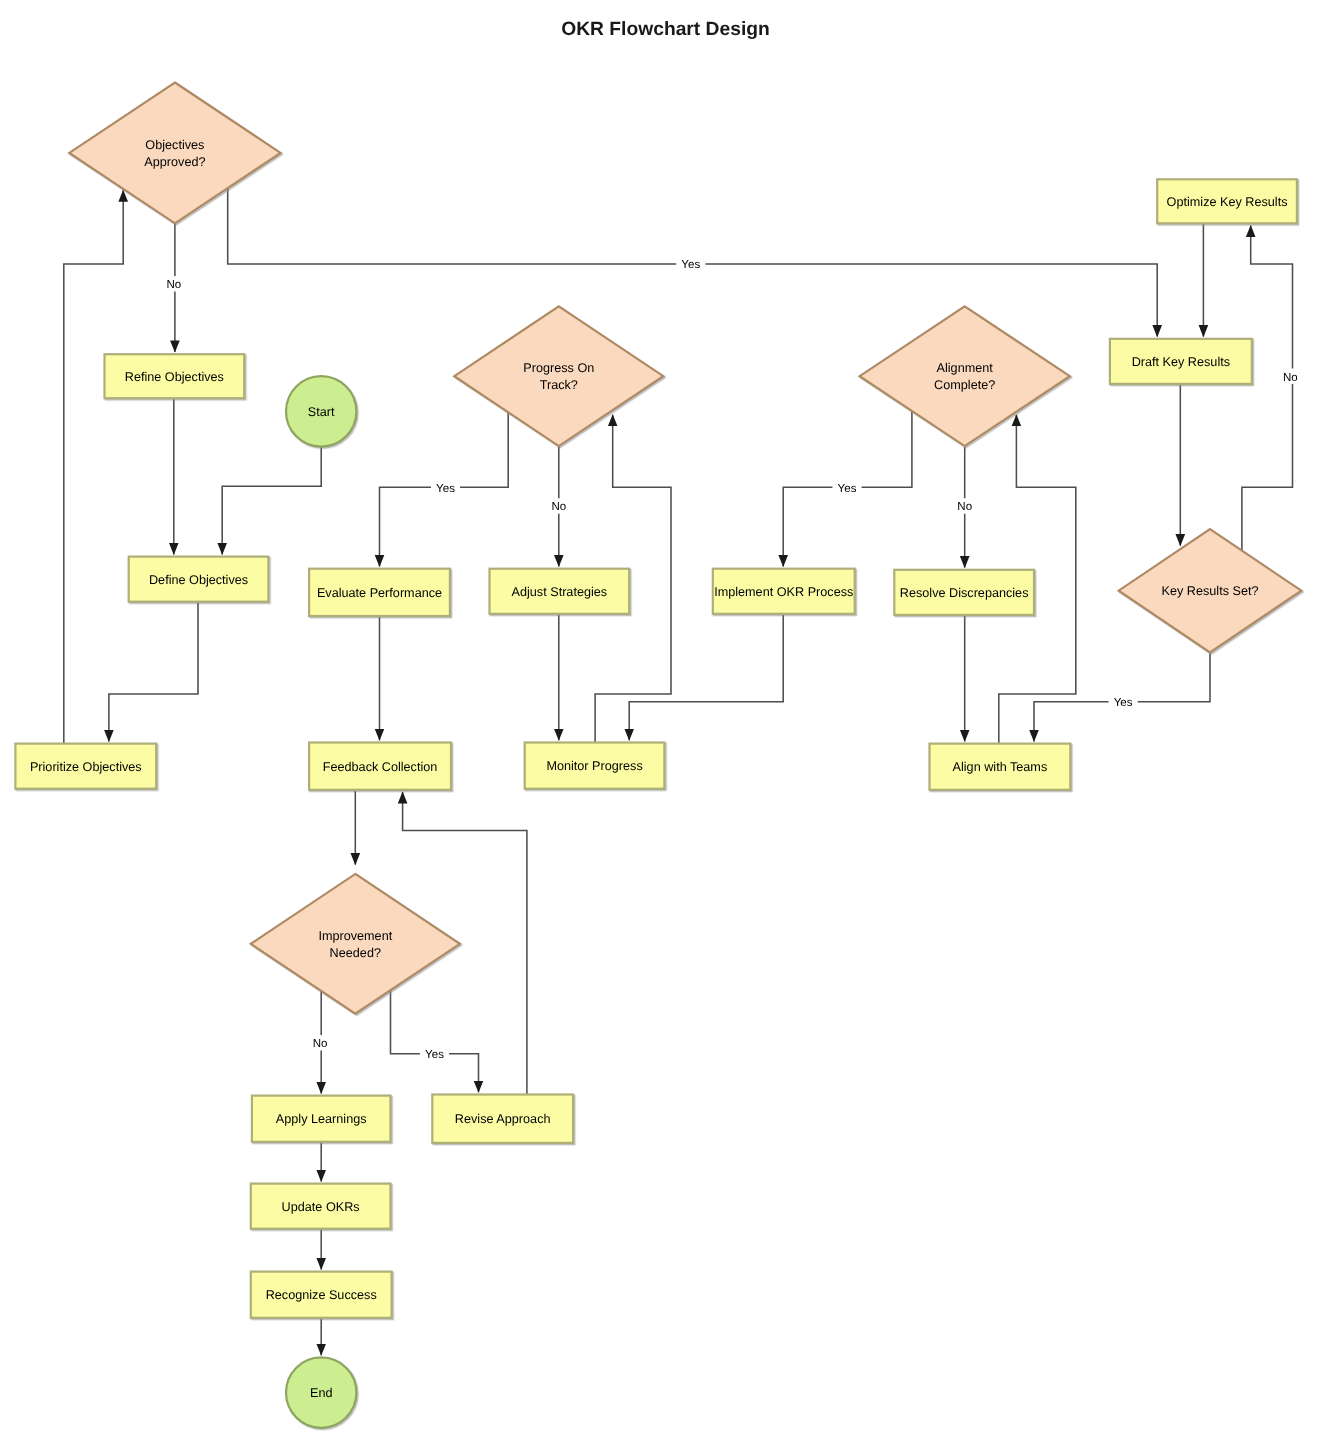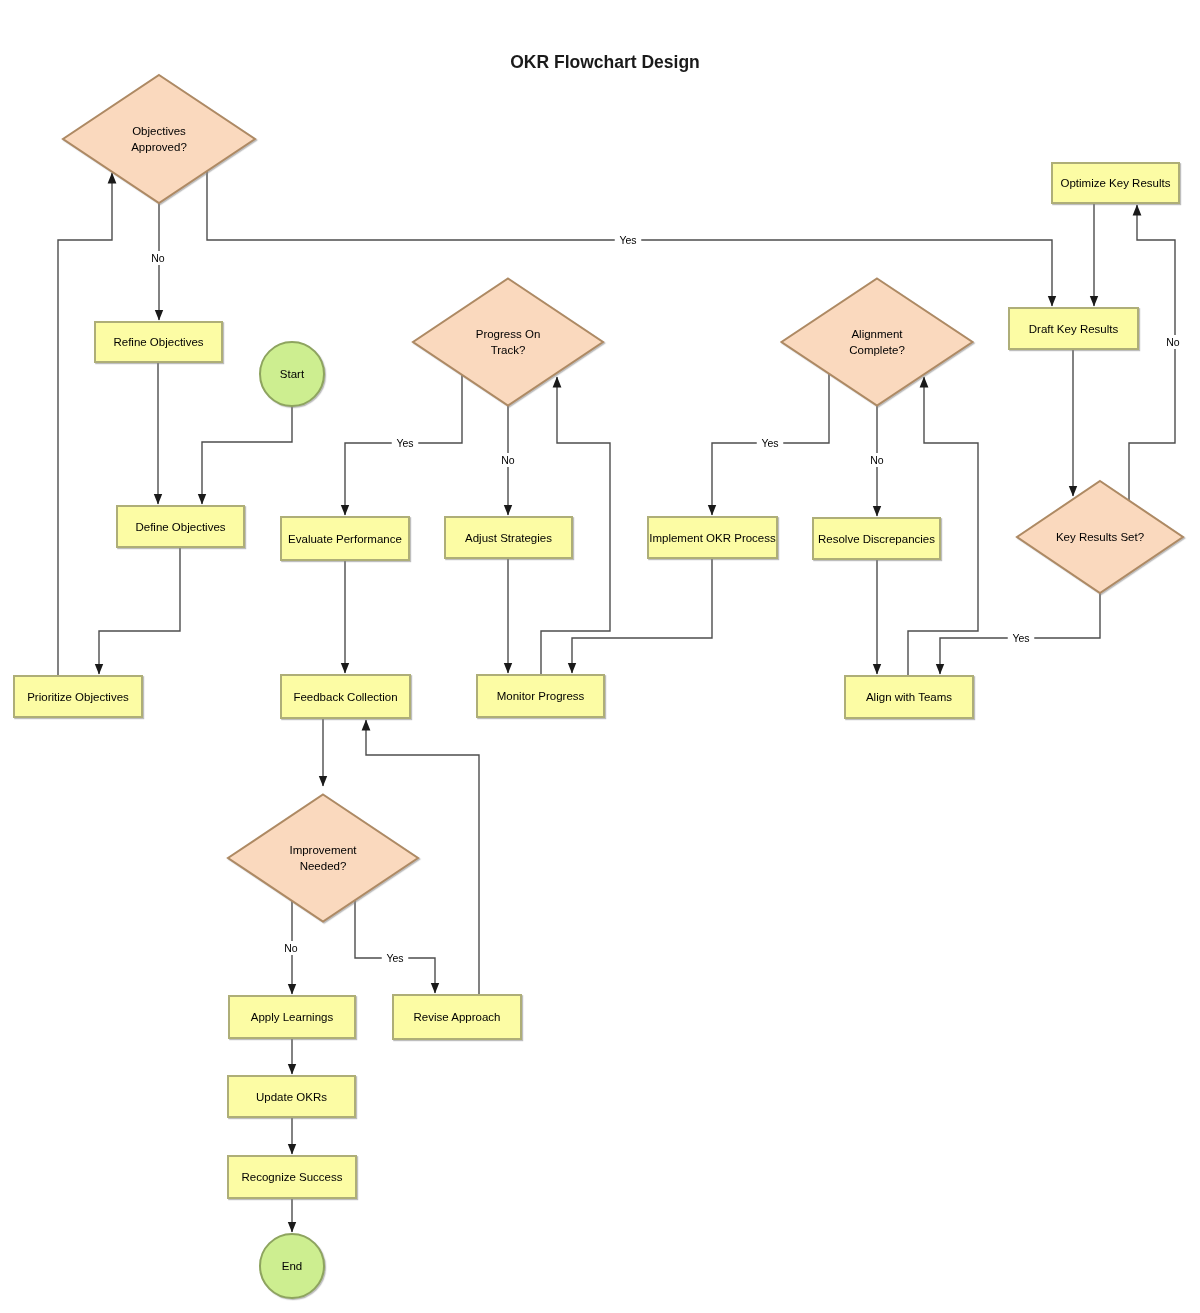--- a/index.html
+++ b/index.html
@@ -4,21 +4,21 @@
 <style>
   html,body{margin:0;padding:0;}
   body{
     width:1200px;height:1313px;position:relative;
     background:#ffffff;
     font-family:"Liberation Sans", sans-serif;
     overflow:hidden;
   }
   #diagram-title{
     position:absolute;top:16px;left:605px;transform:translateX(-50%);
-    font-size:17.5px;font-weight:bold;color:#1a1a1a;white-space:nowrap;margin-top:36px;
+    font-size:17.5px;font-weight:bold;color:#1a1a1a;white-space:nowrap;
   }
   #flowchart-svg{position:absolute;top:0;left:0;}
   text{font-family:"Liberation Sans", sans-serif;}
 </style>
 </head>
 <body>
 
 <div id="diagram-title">OKR Flowchart Design</div>
 
 <svg id="flowchart-svg" width="1200" height="1313" viewBox="0 0 1200 1313" xmlns="http://www.w3.org/2000/svg">

